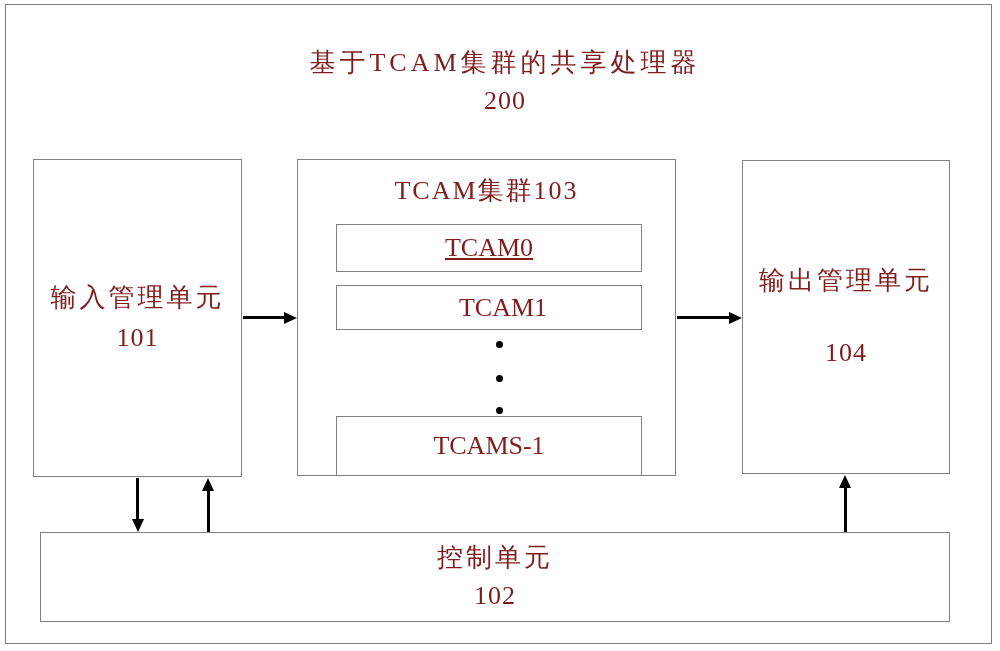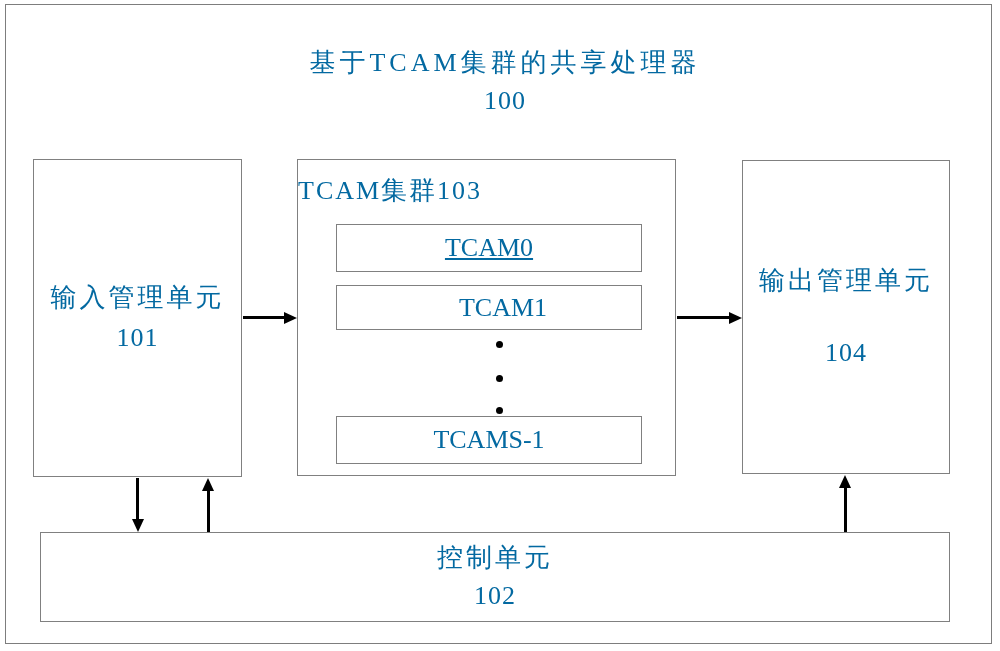--- a/index.html
+++ b/index.html
@@ -1,28 +1,28 @@
 <!DOCTYPE html>
 <html><head>
 <meta charset="utf-8">
 <style>
   html,body{margin:0;padding:0;background:#fff;}
   .canvas{
     position:relative;width:1000px;height:651px;background:#fff;overflow:hidden;
-    font-family:"Liberation Serif","DejaVu Serif",serif;color:#0369a1;
+    font-family:"Liberation Serif","DejaVu Serif",serif;color:#7f1d1d;
   }
   .frame{position:absolute;border:1.5px solid #7d7d7d;background:transparent;}
   .box{position:absolute;border:1.5px solid #808080;background:#fff;box-sizing:border-box;
        display:flex;flex-direction:column;align-items:center;justify-content:center;text-align:center;}
   .cjk{font-size:26px;letter-spacing:3px;line-height:40px;white-space:nowrap;}
   .num{font-size:26px;letter-spacing:1px;line-height:40px;}
   .title-block{position:absolute;left:255px;top:44px;width:500px;text-align:center;}
   .title-line1{font-size:26px;letter-spacing:4px;line-height:38px;white-space:nowrap;}
   .title-line2{font-size:26px;letter-spacing:1px;line-height:38px;}
-  .cluster-title{position:absolute;left:0;top:12px;width:100%;text-align:left;
+  .cluster-title{position:absolute;left:0;top:12px;width:100%;text-align:center;
                  font-size:26px;letter-spacing:2px;line-height:38px;}
   .tcam-row{position:absolute;border:1.5px solid #808080;box-sizing:border-box;background:#fff;
             display:flex;align-items:center;justify-content:center;font-size:26px;}
   .dot{position:absolute;width:7px;height:7px;border-radius:50%;background:#000;}
   .hline{position:absolute;height:3px;background:#000;}
   .vline{position:absolute;width:3px;background:#000;}
   .head-right{position:absolute;width:0;height:0;
               border-top:6px solid transparent;border-bottom:6px solid transparent;
               border-left:13px solid #000;}
   .head-down{position:absolute;width:0;height:0;
@@ -34,21 +34,21 @@
 </style>
 </head>
 <body>
 
 <div class="canvas">
 
   <div class="frame" style="left:5px;top:4px;width:985px;height:638px;"></div>
 
   <div class="title-block">
     <div class="title-line1">基于TCAM集群的共享处理器</div>
-    <div class="title-line2">100</div>
+    <div class="title-line2">200</div>
   </div>
 
   <div class="box" style="left:33px;top:159px;width:209px;height:318px;">
     <div class="cjk">输入管理单元</div>
     <div class="num">101</div>
   </div>
 
   <div class="box" style="left:297px;top:159px;width:379px;height:317px;justify-content:flex-start;">
     <div class="cluster-title">TCAM集群103</div>
 
@@ -57,21 +57,21 @@
     </div>
 
     <div class="tcam-row" style="left:38px;top:125px;width:306px;height:45px;padding-left:28px;">
       <span>TCAM1</span>
     </div>
 
     <div class="dot" style="left:198px;top:181px;"></div>
     <div class="dot" style="left:198px;top:215px;"></div>
     <div class="dot" style="left:198px;top:247px;"></div>
 
-    <div class="tcam-row" style="left:38px;top:256px;width:306px;height:48px;">
+    <div class="tcam-row" style="left:38px;top:256px;width:306px;height:60px;">
       <span>TCAMS-1</span>
     </div>
   </div>
 
   <div class="box" style="left:742px;top:160px;width:208px;height:314px;gap:32px;">
     <div class="cjk">输出管理单元</div>
     <div class="num">104</div>
   </div>
 
   <div class="box" style="left:40px;top:532px;width:910px;height:90px;">

